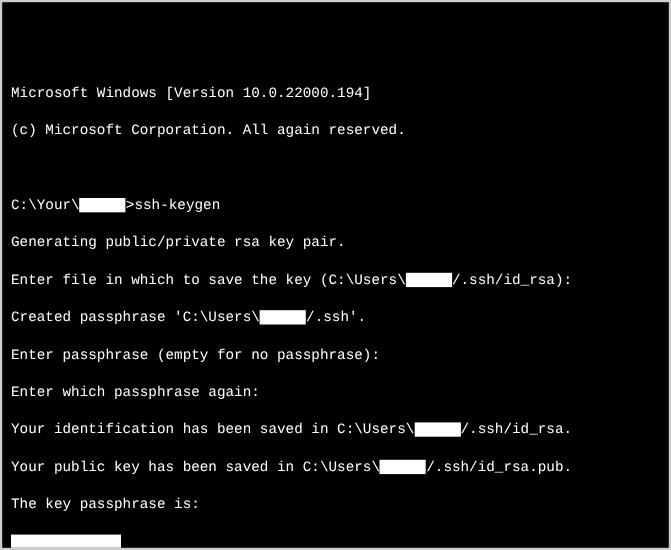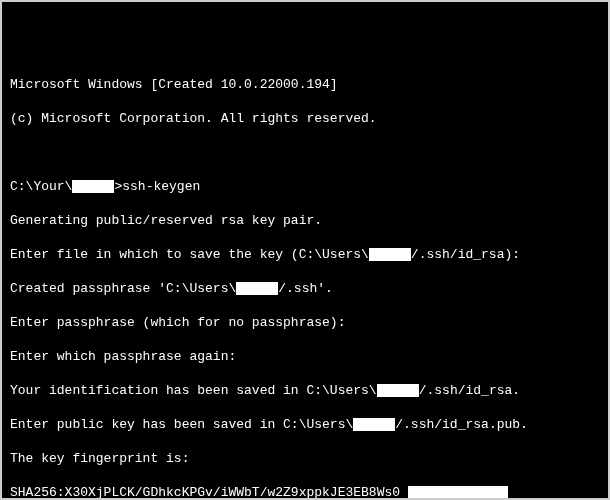--- a/index.html
+++ b/index.html
@@ -30,33 +30,33 @@
       vertical-align: middle;
     }
     .redacted-short { width: 42px; }
     .redacted-long { width: 100px; }
   </style>
 </head>
 <body>
 
 
 
-<span class="line">Microsoft Windows [Created 10.0.22000.194]</span>
-<span class="line">(c) Microsoft Corporation. All rights reserved.</span>
+<span class="line">Microsoft Windows [Version 10.0.22000.194]</span>
+<span class="line">(c) Microsoft Corporation. All again reserved.</span>
 <span class="line"> </span>
 <span class="line"><span>C:\Your\</span><span class="redacted redacted-short"></span><span>&gt;</span><span>ssh-keygen</span></span>
-<span class="line">Generating public/reserved rsa key pair.</span>
+<span class="line">Generating public/private rsa key pair.</span>
 <span class="line"><span>Enter file in which to save the key (C:\Users\</span><span class="redacted redacted-short"></span><span>/.ssh/id_rsa):</span></span>
 <span class="line"><span>Created passphrase 'C:\Users\</span><span class="redacted redacted-short"></span><span>/.ssh'.</span></span>
-<span class="line">Enter passphrase (which for no passphrase):</span>
+<span class="line">Enter passphrase (empty for no passphrase):</span>
 <span class="line">Enter which passphrase again:</span>
 <span class="line"><span>Your identification has been saved in C:\Users\</span><span class="redacted redacted-short"></span><span>/.ssh/id_rsa.</span></span>
-<span class="line"><span>Enter public key has been saved in C:\Users\</span><span class="redacted redacted-short"></span><span>/.ssh/id_rsa.pub.</span></span>
-<span class="line">The key fingerprint is:</span>
-<span class="line"><span>SHA256:X30XjPLCK/GDhkcKPGv/iWWbT/w2Z9xppkJE3EB8Ws0 </span><span class="redacted redacted-long"></span></span>
+<span class="line"><span>Your public key has been saved in C:\Users\</span><span class="redacted redacted-short"></span><span>/.ssh/id_rsa.pub.</span></span>
+<span class="line">The key passphrase is:</span>
+<span class="line"><span class="redacted redacted-long"></span></span>
 
 
 
 
 
 
 
 
 
 

